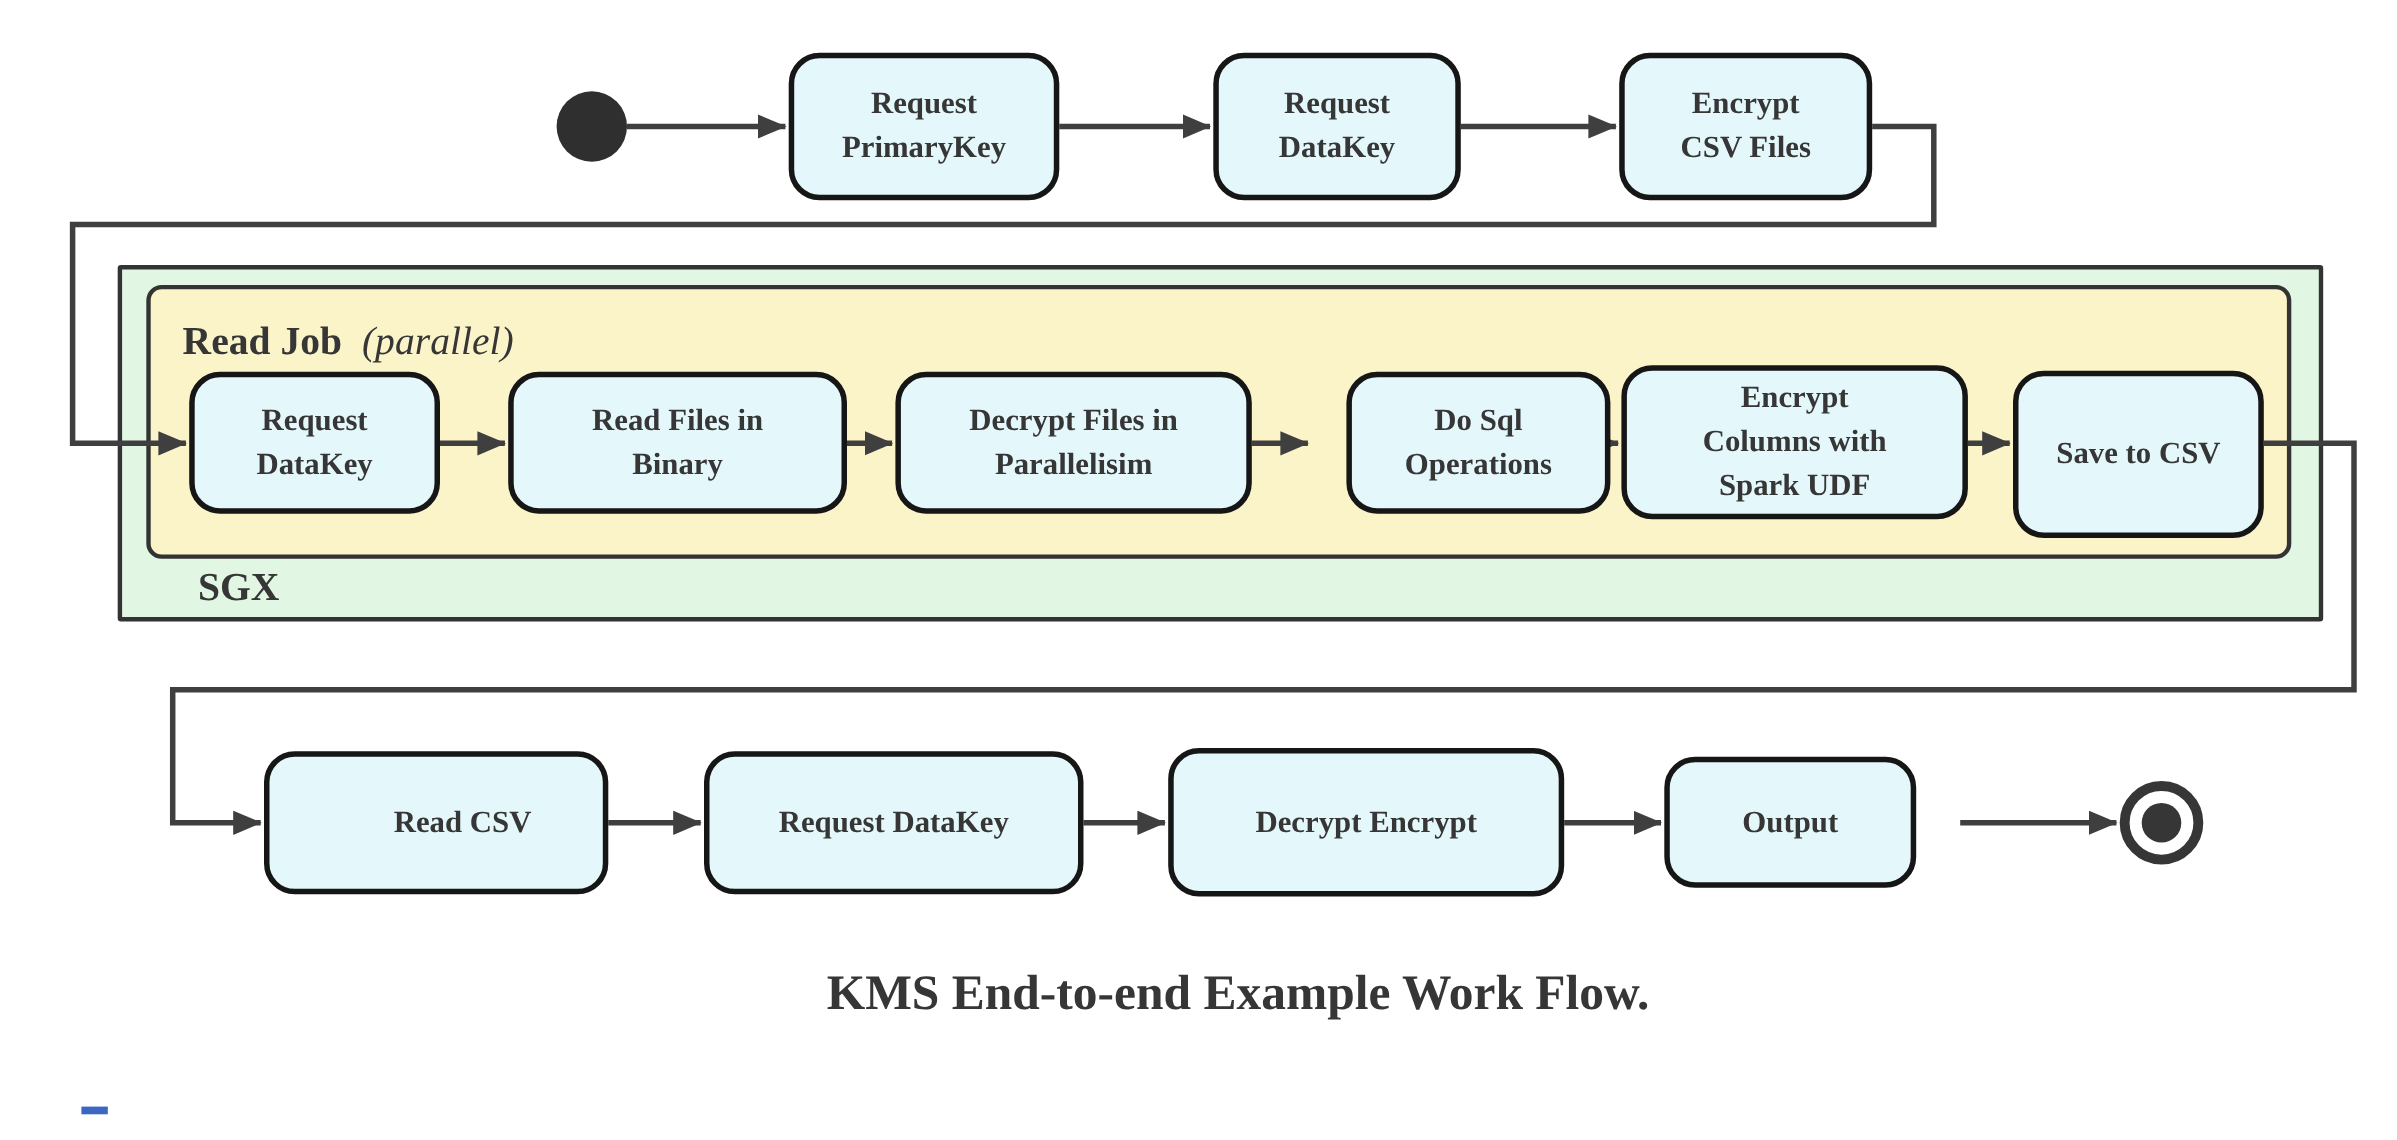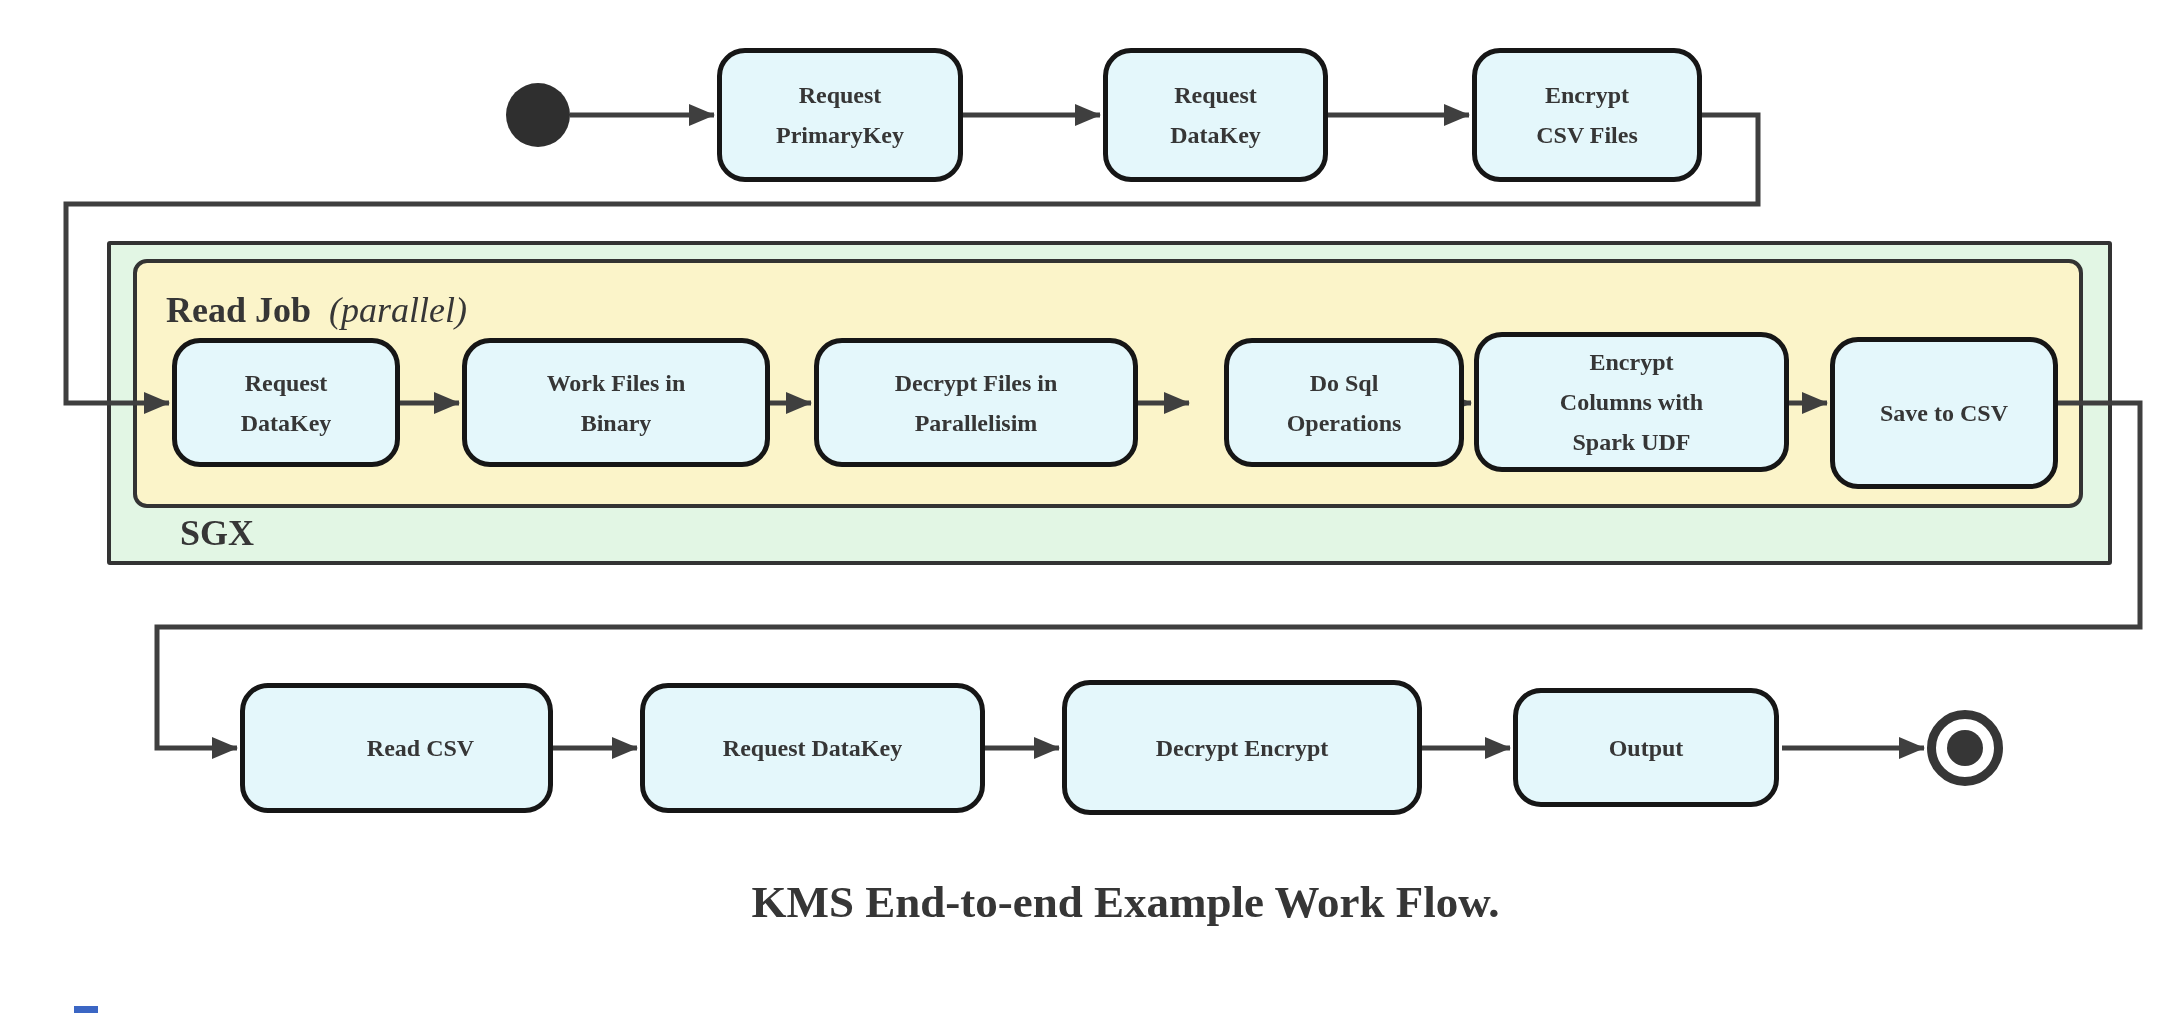--- a/index.html
+++ b/index.html
@@ -44,21 +44,21 @@
     position:absolute;
     box-sizing:border-box;
     background:var(--node-fill,#e4f7fb);
     border:5px solid var(--node-border,#161616);
     border-radius:28px;
     display:flex;
     align-items:center;
     justify-content:center;
     text-align:center;
     font-weight:bold;
-    font-size:24px;
+    font-size:28px;
     line-height:40px;
     white-space:pre-line;
     z-index:5;
   }
   .start-node{
     position:absolute;
     width:64px;height:64px;
     border-radius:50%;
     background:#2f2f2f;
     z-index:5;
@@ -141,33 +141,33 @@
 
   <div class="node" style="left:717px;top:48px;width:246px;height:134px;">Request
 PrimaryKey</div>
   <div class="node" style="left:1103px;top:48px;width:225px;height:134px;">Request
 DataKey</div>
   <div class="node" style="left:1472px;top:48px;width:230px;height:134px;">Encrypt
 CSV Files</div>
 
   <div class="node" style="left:172px;top:338px;width:228px;height:129px;">Request
 DataKey</div>
-  <div class="node" style="left:462px;top:338px;width:308px;height:129px;">Work Files in
+  <div class="node" style="left:462px;top:338px;width:308px;height:129px;">Read Files in
 Binary</div>
   <div class="node" style="left:814px;top:338px;width:324px;height:129px;">Decrypt Files in
 Parallelisim</div>
   <div class="node" style="left:1192px;top:338px;width:240px;height:129px;margin-left:32px;">Do Sql
 Operations</div>
   <div class="node" style="left:1474px;top:332px;width:315px;height:140px;">Encrypt
 Columns with
 Spark UDF</div>
   <div class="node" style="left:1830px;top:337px;width:228px;height:152px;">Save to CSV</div>
 
   <div class="node" style="left:240px;top:683px;width:313px;height:130px;padding-left:48px;">Read CSV</div>
   <div class="node" style="left:640px;top:683px;width:345px;height:130px;">Request DataKey</div>
   <div class="node" style="left:1062px;top:680px;width:360px;height:135px;">Decrypt Encrypt</div>
-  <div class="node" style="left:1513px;top:688px;width:266px;height:119px;">Output</div>
+  <div class="node" style="left:1513px;top:688px;width:229px;height:119px;">Output</div>
 
   <div class="caption">KMS End-to-end Example Work Flow.</div>
 
   <div class="blue-mark"></div>
 
 </div>
 
 </body></html>

